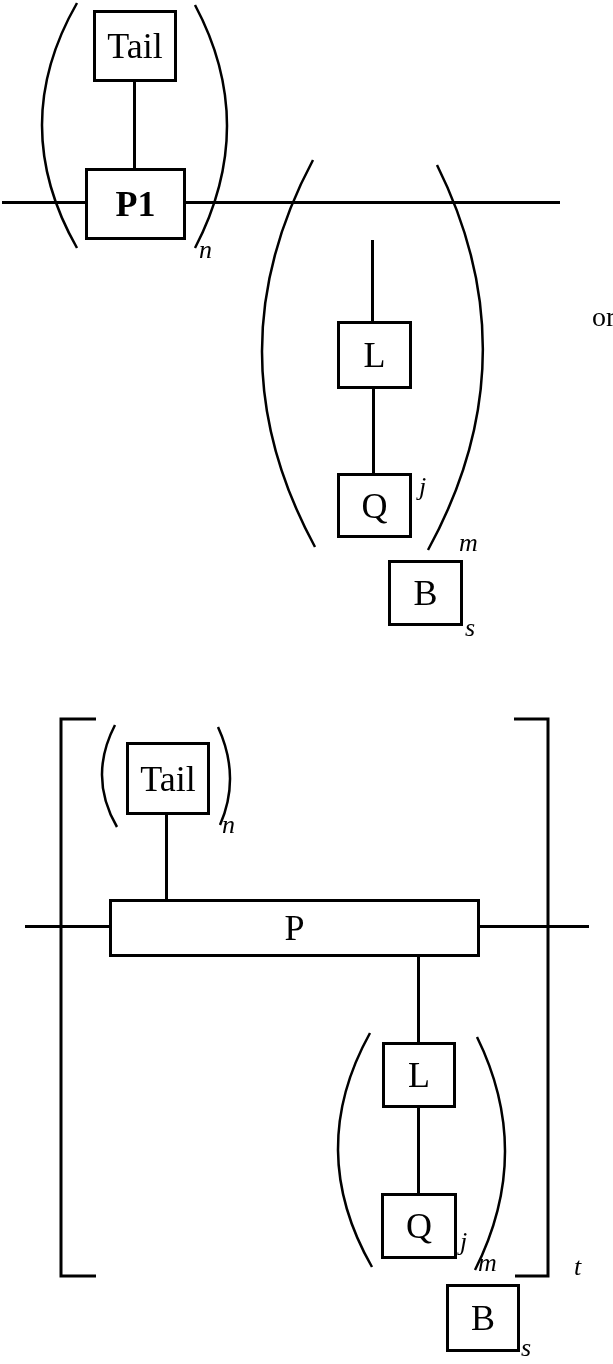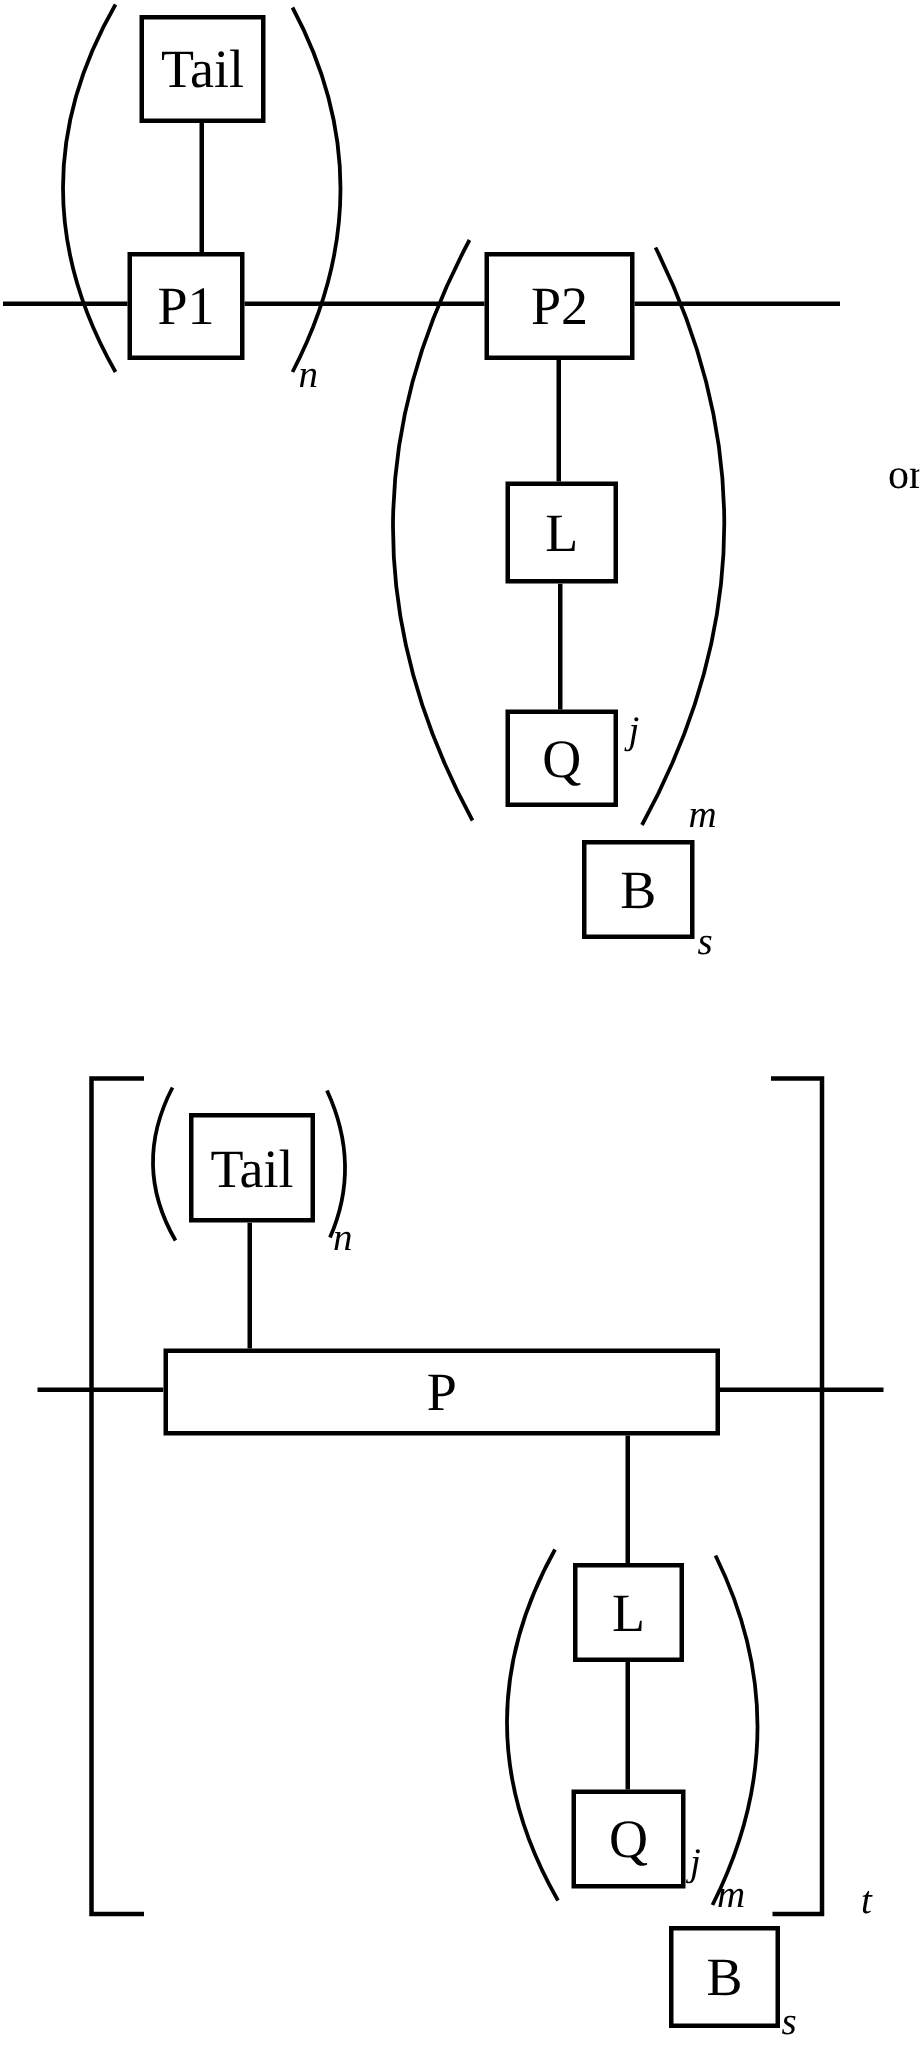--- a/index.html
+++ b/index.html
@@ -58,25 +58,22 @@
     </svg>
 
     <div class="line" style="left:2px; top:201px; width:558px; height:3px;"></div>
     <div class="line" style="left:133px; top:82px; width:3px; height:86px;"></div>
     <div class="line" style="left:371px; top:240px; width:3px; height:82px;"></div>
     <div class="line" style="left:372px; top:389px; width:3px; height:85px;"></div>
 
     <div class="box" style="left:93px; top:10px; width:84px; height:72px;">
       <span>Tail</span>
     </div>
-    <div class="box" style="left:85px; top:168px; width:78px; height:72px;">
+    <div class="box" style="left:85px; top:168px; width:101px; height:72px;font-weight:bold;">
       <span>P1</span>
-    </div>
-    <div class="box" style="left:323px; top:168px; width:100px; height:72px;">
-      <span>P2</span>
     </div>
     <div class="box" style="left:337px; top:321px; width:75px; height:68px;">
       <span>L</span>
     </div>
     <div class="box" style="left:337px; top:473px; width:75px; height:65px;">
       <span>Q</span>
     </div>
     <div class="box" style="left:388px; top:560px; width:75px; height:66px;">
       <span>B</span>
     </div>

